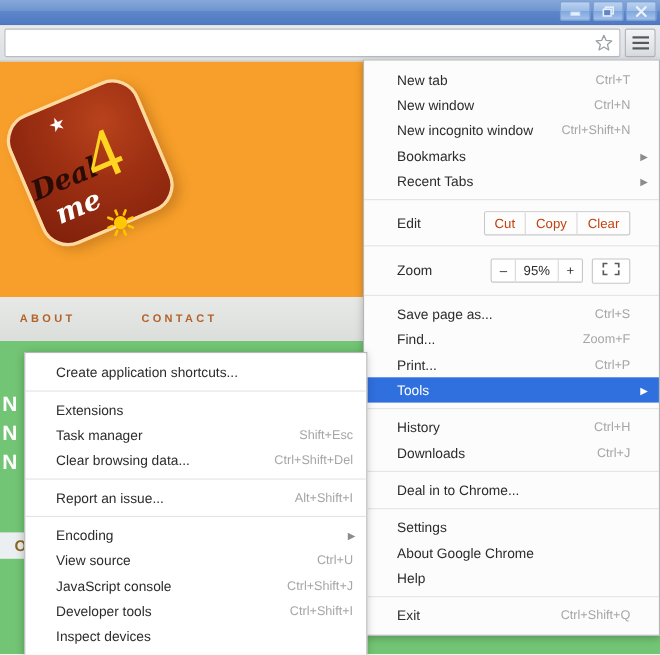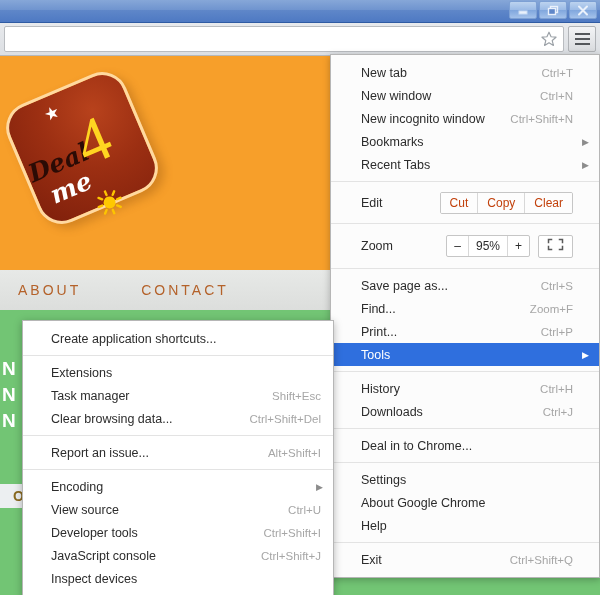--- a/index.html
+++ b/index.html
@@ -57,21 +57,21 @@
 
   
   .page { position: absolute; left: 0; top: 56px; width: 600px; height: 539px; overflow: hidden; }
   .hero { position: absolute; left: 0; top: 0; width: 600px; height: 214px; background: #f79f2a; }
   .navbar {
     position: absolute; left: 0; top: 214px; width: 600px; height: 40px;
     background: linear-gradient(to bottom, #e7e9e7, #dcdedc);
     display: flex; align-items: center; gap: 60px; padding-left: 18px;
   }
   .navlink {
-    color: #b4622a; font-size: 14px; letter-spacing: 3px; font-weight: normal;
+    color: #b4622a; font-size: 10px; letter-spacing: 3px; font-weight: bold;
   }
   .greenband { position: absolute; left: 0; top: 254px; width: 600px; height: 285px; background: #72c574; }
 
   
   .logo-wrap {
     position: absolute; left: 8px; top: 18px; width: 160px; height: 160px;
   }
   .logo-tile {
     position: absolute; left: 10px; top: 10px; width: 128px; height: 128px;
     border-radius: 26px;
@@ -382,25 +382,25 @@
 
     <div class="mi">
       <span class="lbl">Encoding</span>
       <span class="arw">▶</span>
     </div>
     <div class="mi">
       <span class="lbl">View source</span>
       <span class="acc">Ctrl+U</span>
     </div>
     <div class="mi">
+      <span class="lbl">JavaScript console</span>
+      <span class="acc">Ctrl+Shift+J</span>
+    </div>
+    <div class="mi">
       <span class="lbl">Developer tools</span>
       <span class="acc">Ctrl+Shift+I</span>
     </div>
     <div class="mi">
-      <span class="lbl">JavaScript console</span>
-      <span class="acc">Ctrl+Shift+J</span>
-    </div>
-    <div class="mi">
       <span class="lbl">Inspect devices</span>
     </div>
   </div>
 
 </div>
 
 </body></html>

